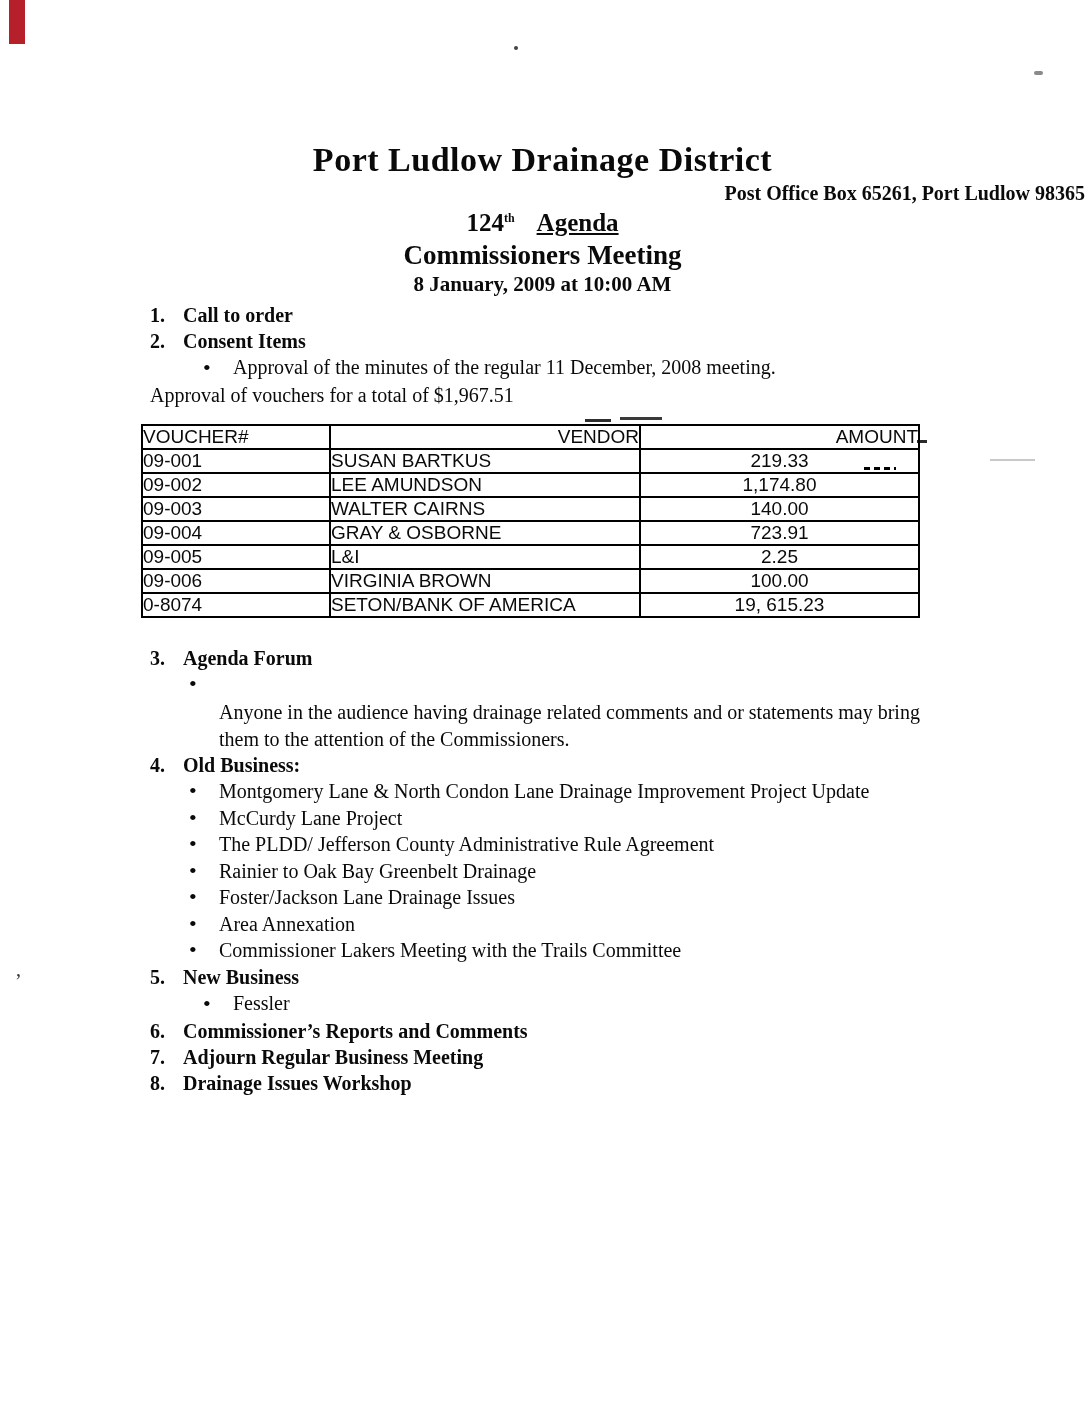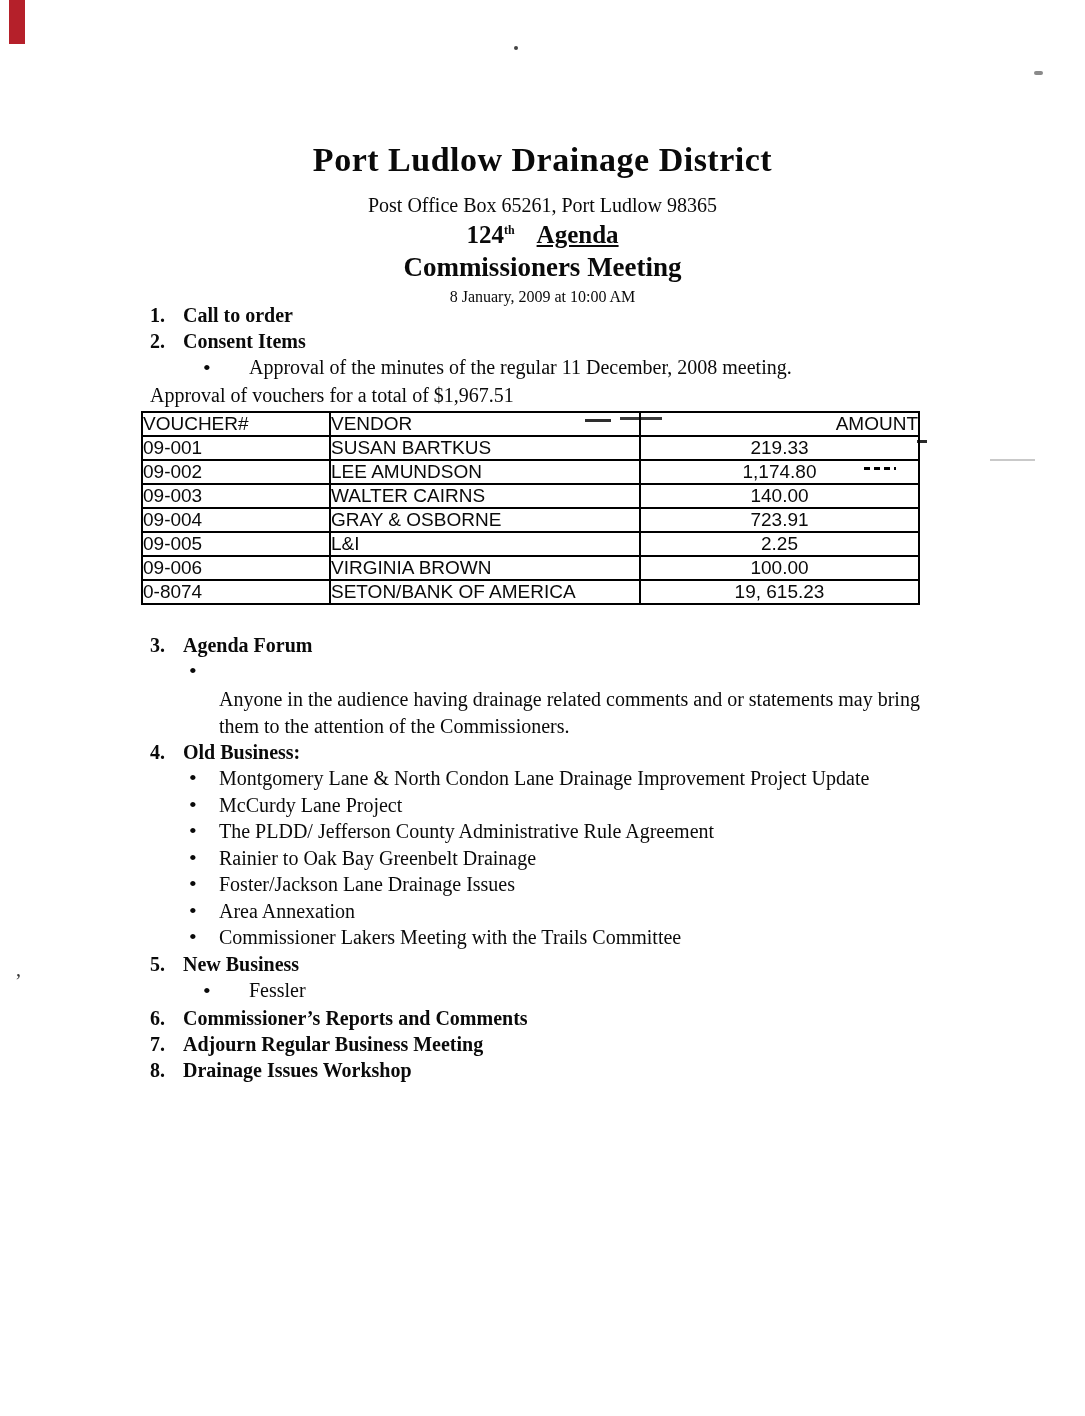--- a/index.html
+++ b/index.html
@@ -7,52 +7,52 @@
     position:relative;
     width:1085px;height:1416px;
     background:#fff;
     color:#0a0a0a;
     font-family:"Liberation Serif","DejaVu Serif",serif;
     overflow:hidden;
   }
   
   .doc-header{position:absolute;top:140px;left:0;width:100%;text-align:center;}
   .doc-title{margin:0;font-size:34px;font-weight:bold;line-height:40px;letter-spacing:0.5px;}
-  .doc-address{font-size:20px;font-weight:normal;line-height:27px;margin-top:12px;}
+  .doc-address{font-size:20px;font-weight:bold;line-height:27px;margin-top:0;text-align:right;}
   .doc-agenda{font-size:25px;font-weight:bold;line-height:32px;}
   .doc-agenda sup{font-size:12px;line-height:0;}
   .agenda-word{margin-left:22px;text-decoration:underline;}
   .doc-meeting{font-size:27px;font-weight:bold;line-height:32px;}
-  .doc-datetime{font-size:16px;font-weight:normal;line-height:27px;}
+  .doc-datetime{font-size:21px;font-weight:bold;line-height:27px;}
   
   .content{position:absolute;top:302px;left:150px;width:790px;font-size:20px;}
   .num-item{display:flex;line-height:26px;font-weight:bold;}
   .num{width:33px;flex:none;}
   .bullet-row{display:flex;line-height:27px;font-weight:normal;}
   .bullet-row.shallow{padding-left:39px;line-height:26.5px;}
-  .bullet-row.deep{padding-left:53px;gap:16px;}
+  .bullet-row.deep{padding-left:53px;}
   .bullet-marker{width:30px;flex:none;}
   .bullet-marker::before{content:"\2022";font-size:22px;}
   .bullet-text{display:block;}
   .wrap-text{width:706px;margin-top:28px;}
   .note-line{line-height:26px;}
   .sec-gap{margin-top:27px;}
   
   table.vouchers{
     border-collapse:collapse;table-layout:fixed;
-    margin-top:3px;margin-left:-9px;width:777px;
+    margin-top:16px;margin-left:-9px;width:777px;
     font-family:"Liberation Sans","DejaVu Sans",sans-serif;
     font-size:19px;font-weight:normal;
   }
   table.vouchers th,table.vouchers td{
     border:2px solid #000;height:21px;padding:0;
     font-weight:normal;white-space:nowrap;overflow:hidden;
   }
   th.c-voucher,td.c-voucher{text-align:left;padding-left:10px;}
-  th.c-vendor{text-align:left;}
+  th.c-vendor{text-align:right;}
   td.c-vendor{text-align:left;padding-left:12px;}
   th.c-amount{text-align:right;}
   td.c-amount{text-align:center;padding-right:40px;}
   
   .artifact{position:absolute;}
   .red-mark{left:9px;top:0;width:16px;height:44px;background:#b5202a;}
   .speck-dot{left:514px;top:46px;width:4px;height:4px;background:#444;border-radius:50%;}
   .tick-mark{left:1034px;top:71px;width:9px;height:4px;background:#8a8a8a;border-radius:2px;}
   .comma-mark{left:15px;top:976px;width:6px;height:10px;color:#333;font-size:20px;line-height:10px;}
   .comma-mark::before{content:"\2019";}

